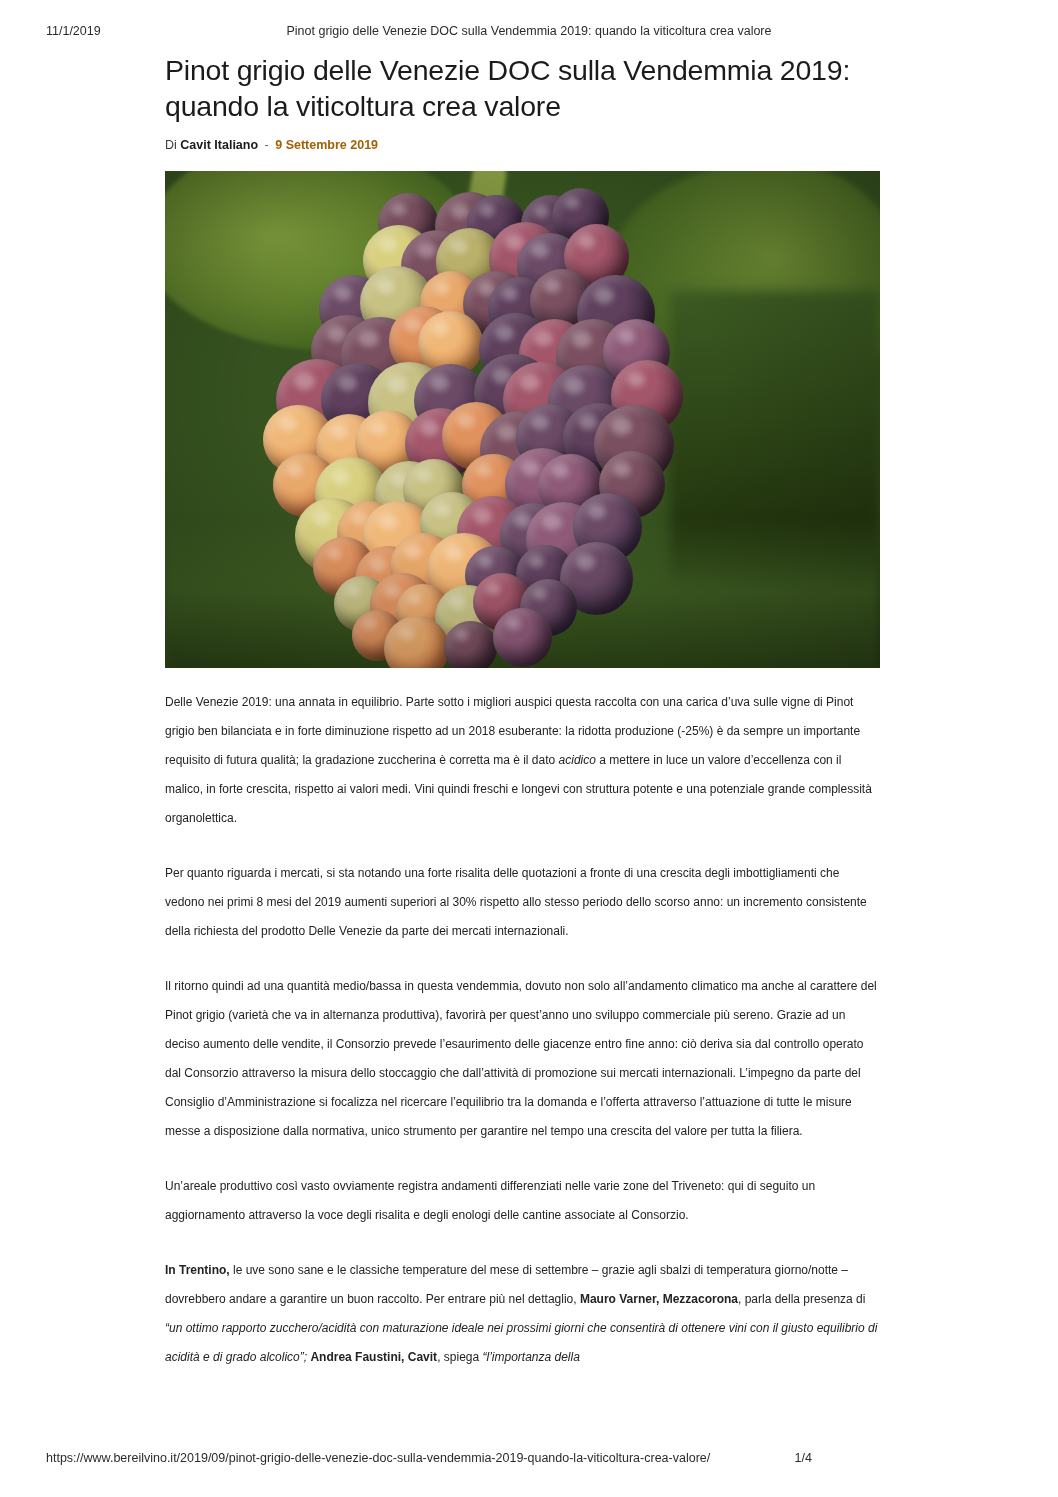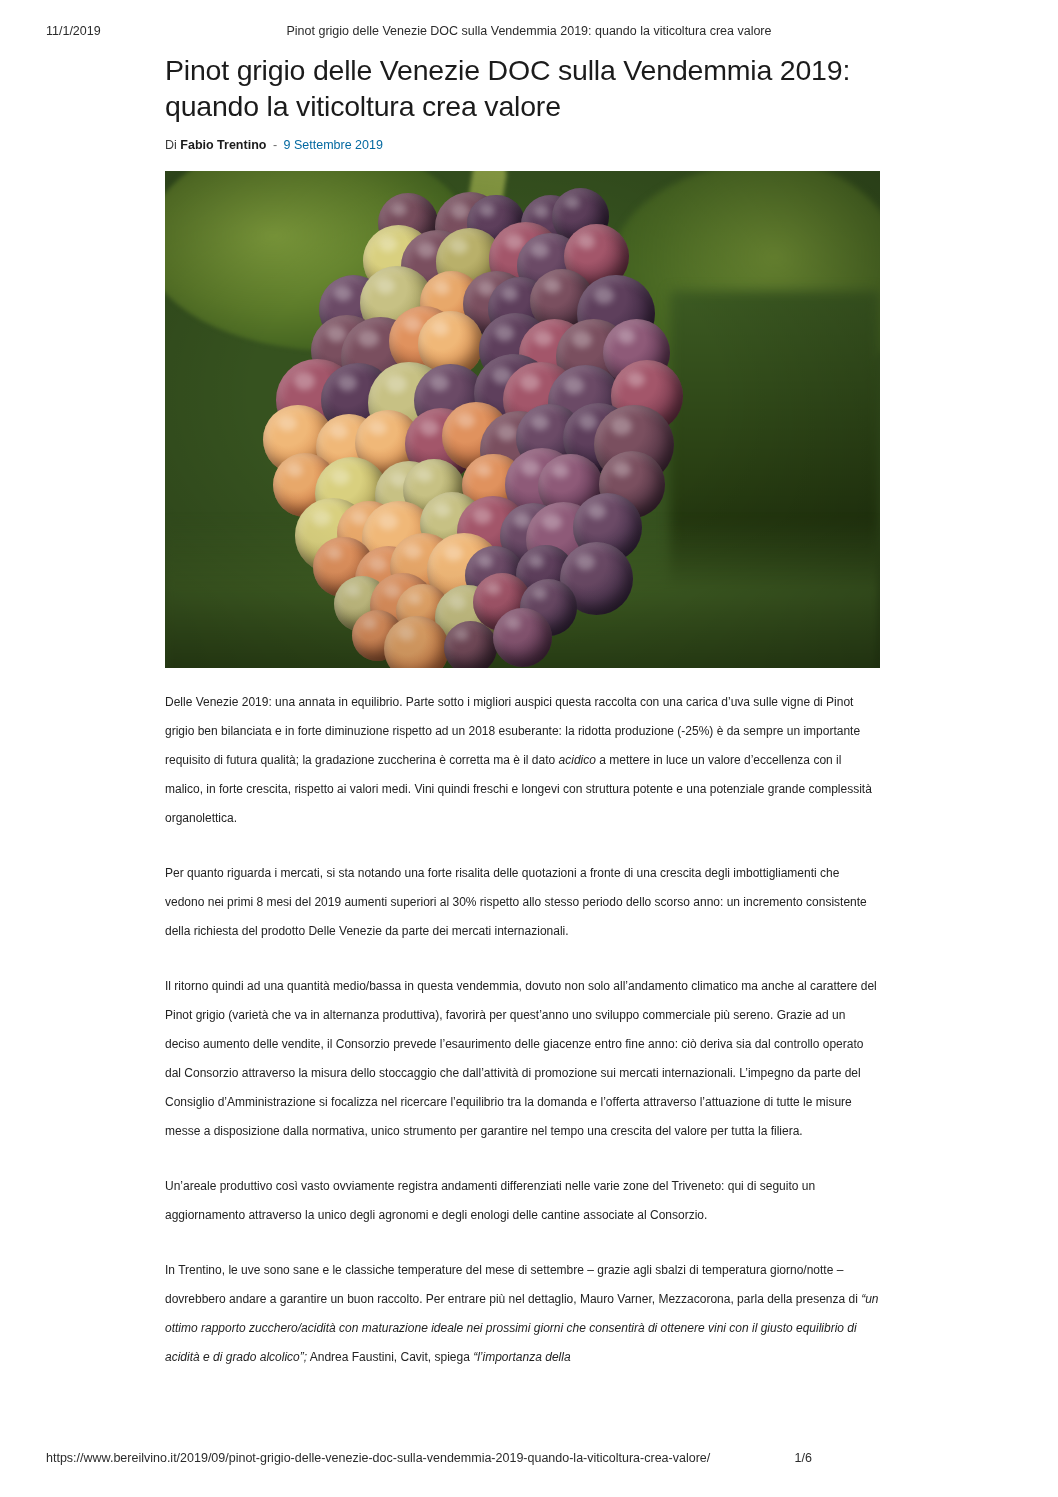--- a/index.html
+++ b/index.html
@@ -84,21 +84,21 @@
   }
   .byline {
     margin-top: 13px;
     font-size: 12.5px;
     color: #3a3a3a;
     line-height: 16px;
   }
   .byline .by-label { color: #3a3a3a; }
   .byline .by-author { font-weight: bold; color: #1b1b1b; }
   .byline .by-sep { color: #6b6b6b; padding: 0 3px; }
-  .byline .by-date { color: #0369a1; }
+  .byline .by-date { color: #a16207; font-weight: bold; }
 
   
   .hero {
     margin-top: 18px;
     width: 715px;
     height: 497px;
     position: relative;
     overflow: hidden;
     background: #36521f;
   }
@@ -166,39 +166,39 @@
   }
   .body-text p {
     font-size: 12px;
     line-height: 29px;
     color: #232323;
     margin: 0 0 26px 0;
     text-align: left;
   }
   .body-text p:last-child { margin-bottom: 0; }
   .body-text em { font-style: italic; }
-  .body-text b { font-weight: normal; text-align: center; }
+  .body-text b { font-weight: bold; text-align: center; }
 </style>
 </head>
 <body>
 
 <div class="page">
 
   <div class="print-header">
     <span class="ph-date">11/1/2019</span>
     <span class="ph-title">Pinot grigio delle Venezie DOC sulla Vendemmia 2019: quando la viticoltura crea valore</span>
   </div>
 
   <div class="article">
 
     <h1 class="article-title">Pinot grigio delle Venezie DOC sulla Vendemmia 2019: quando la viticoltura crea valore</h1>
 
     <div class="byline">
       <span class="by-label">Di</span>
-      <span class="by-author">Fabio Trentino</span>
+      <span class="by-author">Cavit Italiano</span>
       <span class="by-sep">-</span>
       <span class="by-date">9 Settembre 2019</span>
     </div>
 
     <div class="hero">
       <div class="bg-leaf-tl"></div>
       <div class="bg-leaf-tr"></div>
       <div class="bg-dark-right"></div>
       <div class="bg-stem"></div>
       <div class="bg-bottom"></div>
@@ -283,24 +283,24 @@
       <div class="vignette"></div>
     </div>
 
     <div class="body-text">
       <p><span>Delle Venezie 2019: una annata in equilibrio. Parte sotto i migliori auspici questa raccolta con una carica d’uva sulle vigne di Pinot grigio ben bilanciata e in forte diminuzione rispetto ad un 2018 esuberante: la ridotta produzione (-25%) è da sempre un importante requisito di futura qualità; la gradazione zuccherina è corretta ma è il dato </span><em>acidico</em><span> a mettere in luce un valore d’eccellenza con il malico, in forte crescita, rispetto ai valori medi. Vini quindi freschi e longevi con struttura potente e una potenziale grande complessità organolettica.</span></p>
 
       <p>Per quanto riguarda i mercati, si sta notando una forte risalita delle quotazioni a fronte di una crescita degli imbottigliamenti che vedono nei primi 8 mesi del 2019 aumenti superiori al 30% rispetto allo stesso periodo dello scorso anno: un incremento consistente della richiesta del prodotto Delle Venezie da parte dei mercati internazionali.</p>
 
       <p>Il ritorno quindi ad una quantità medio/bassa in questa vendemmia, dovuto non solo all’andamento climatico ma anche al carattere del Pinot grigio (varietà che va in alternanza produttiva), favorirà per quest’anno uno sviluppo commerciale più sereno. Grazie ad un deciso aumento delle vendite, il Consorzio prevede l’esaurimento delle giacenze entro fine anno: ciò deriva sia dal controllo operato dal Consorzio attraverso la misura dello stoccaggio che dall’attività di promozione sui mercati internazionali. L’impegno da parte del Consiglio d’Amministrazione si focalizza nel ricercare l’equilibrio tra la domanda e l’offerta attraverso l’attuazione di tutte le misure messe a disposizione dalla normativa, unico strumento per garantire nel tempo una crescita del valore per tutta la filiera.</p>
 
-      <p>Un’areale produttivo così vasto ovviamente registra andamenti differenziati nelle varie zone del Triveneto: qui di seguito un aggiornamento attraverso la unico degli agronomi e degli enologi delle cantine associate al Consorzio.</p>
+      <p>Un’areale produttivo così vasto ovviamente registra andamenti differenziati nelle varie zone del Triveneto: qui di seguito un aggiornamento attraverso la voce degli risalita e degli enologi delle cantine associate al Consorzio.</p>
 
       <p><b>In Trentino,</b><span> le uve sono sane e le classiche temperature del mese di settembre – grazie agli sbalzi di temperatura giorno/notte – dovrebbero andare a garantire un buon raccolto. Per entrare più nel dettaglio, </span><b>Mauro Varner, Mezzacorona</b><span>, parla della presenza di </span><em>“un ottimo rapporto zucchero/acidità con maturazione ideale nei prossimi giorni che consentirà di ottenere vini con il giusto equilibrio di acidità e di grado alcolico”;</em><span> </span><b>Andrea Faustini, Cavit</b><span>, spiega </span><em>“l’importanza della</em></p>
     </div>
   </div>
 
   <div class="print-footer">
     <span class="pf-url">https://www.bereilvino.it/2019/09/pinot-grigio-delle-venezie-doc-sulla-vendemmia-2019-quando-la-viticoltura-crea-valore/</span>
-    <span class="pf-page">1/6</span>
+    <span class="pf-page">1/4</span>
   </div>
 
 </div>
 
 </body></html>

